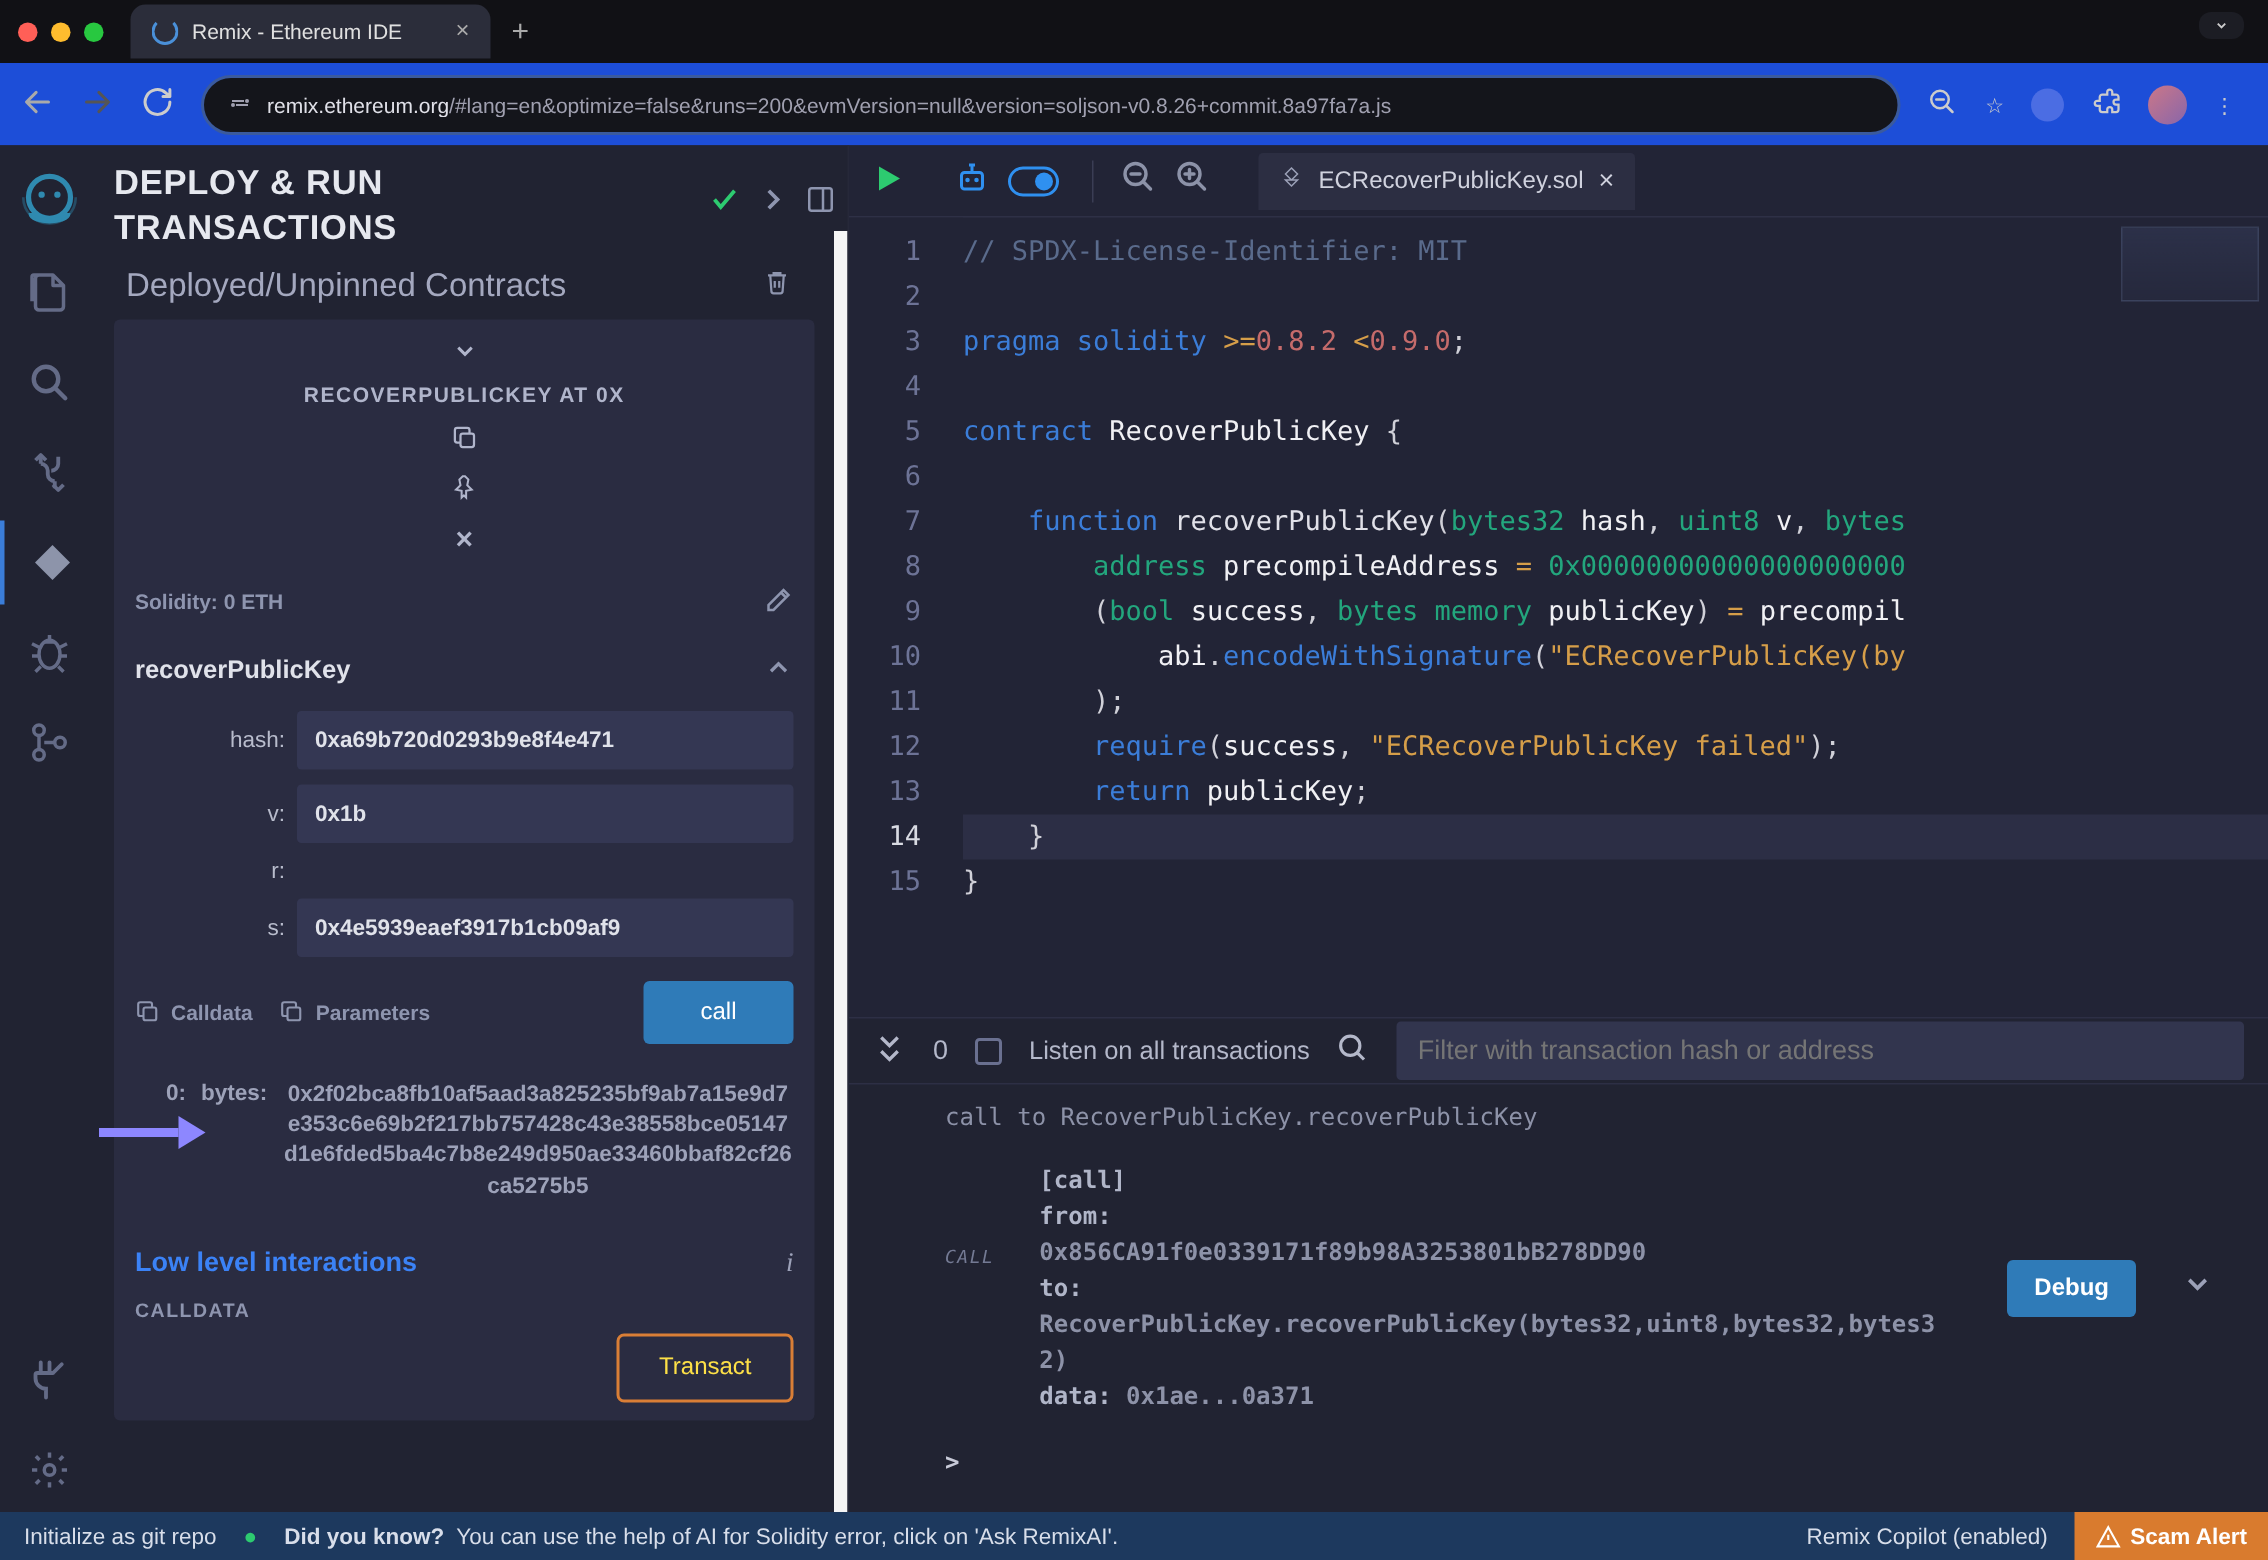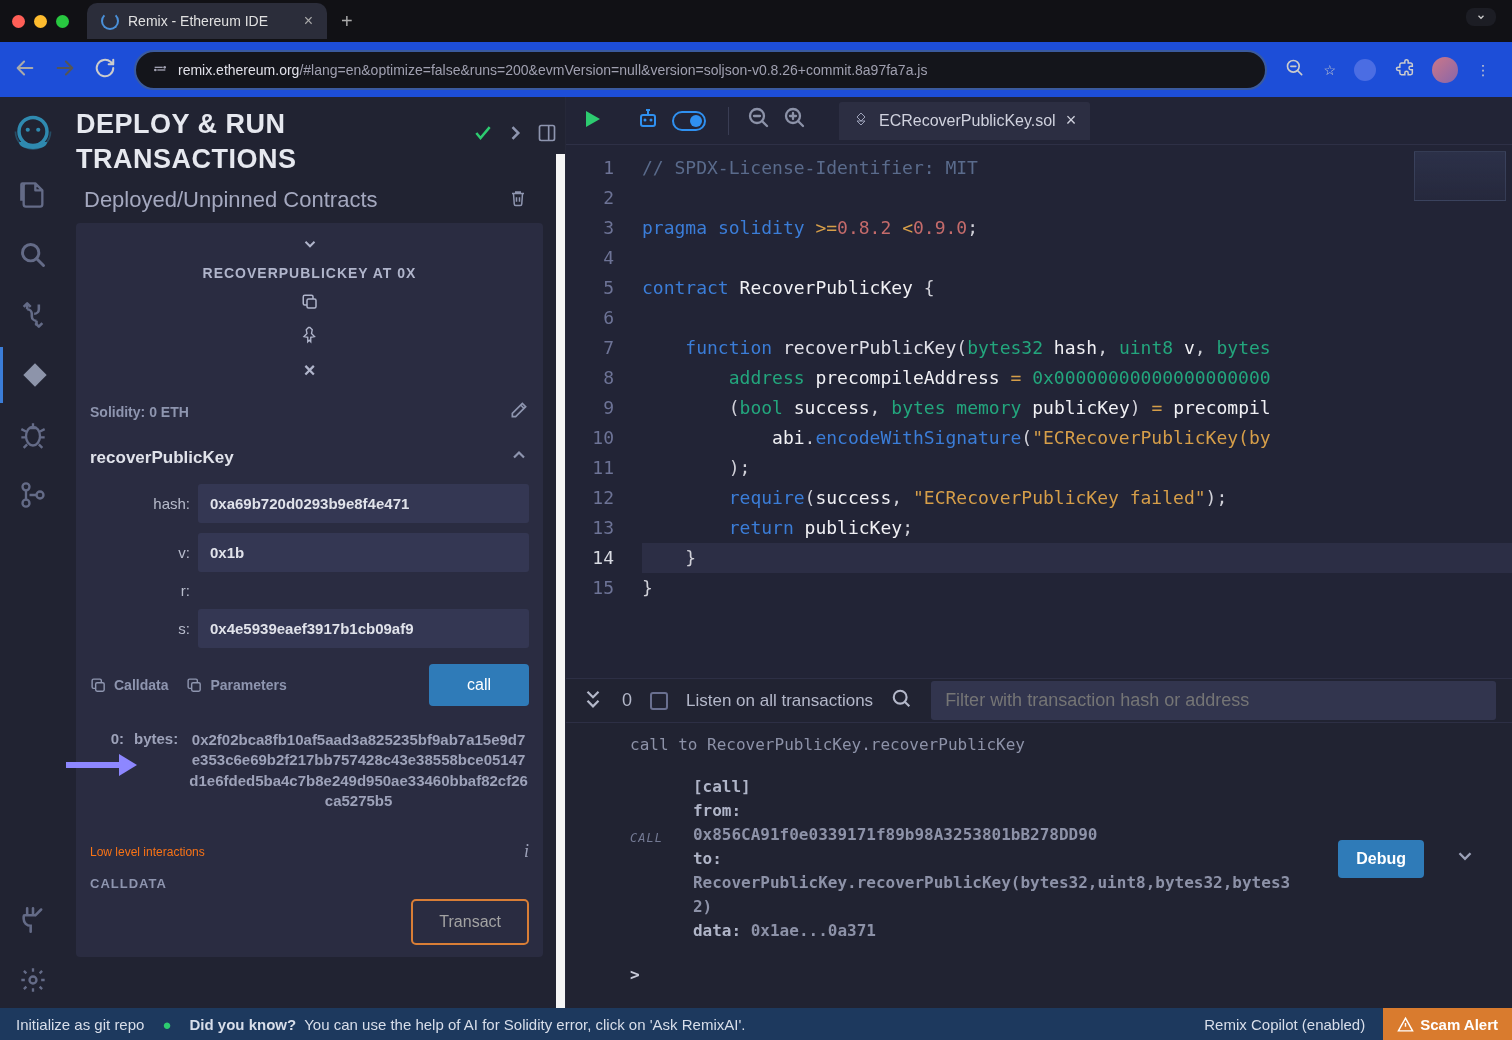--- a/index.html
+++ b/index.html
@@ -140,21 +140,21 @@
   right: 0; top: 57px; bottom: 0;
   width: 9px;
   background: #f5f5f5;
 }
 .panel-header {
   display: flex;
   align-items: flex-start;
   justify-content: space-between;
 }
 .panel-title {
-  font-size: 27px;
+  font-size: 23px;
   font-weight: 700;
   color: #e6e8ef;
   letter-spacing: 0.5px;
   line-height: 1.3;
 }
 .panel-header-icons { display: flex; gap: 12px; align-items: center; margin-top: 16px; color: #8e95af;}
 .panel-header-icons svg { width: 20px; height: 20px; cursor: pointer;}
 .check-icon { color: #2dcb70; }
 .panel-sub {
   font-size: 22px;
@@ -274,28 +274,28 @@
   border-bottom: 11px solid transparent;
   border-left: 18px solid #8d87ff;
 }
 
 .low-level {
   margin-top: 30px;
   display: flex;
   justify-content: space-between;
   align-items: center;
 }
-.low-level-title { font-size: 12px; color: #f97316; font-weight: 400;}
+.low-level-title { font-size: 18px; color: #3b82f6; font-weight: 700;}
 .info-i { color: #9da2b9; font-family: serif; font-style: italic; font-size: 18px; cursor: pointer;}
 .calldata-label { margin-top: 14px; color: #8e95af; font-size: 13px; letter-spacing: 1px; font-weight: 600;}
 .transact-row { display: flex; justify-content: flex-end; margin-top: 8px;}
 .transact-btn {
   border: 2px solid #d97e36;
   background: transparent;
-  color: #a3a3a3;
+  color: #fde047;
   padding: 12px 26px;
   font-size: 16px;
   border-radius: 5px;
   cursor: pointer;
 }
 
 
 .main { flex: 1; display: flex; flex-direction: column; background: #222436; }
 .toolbar {
   height: 48px;

